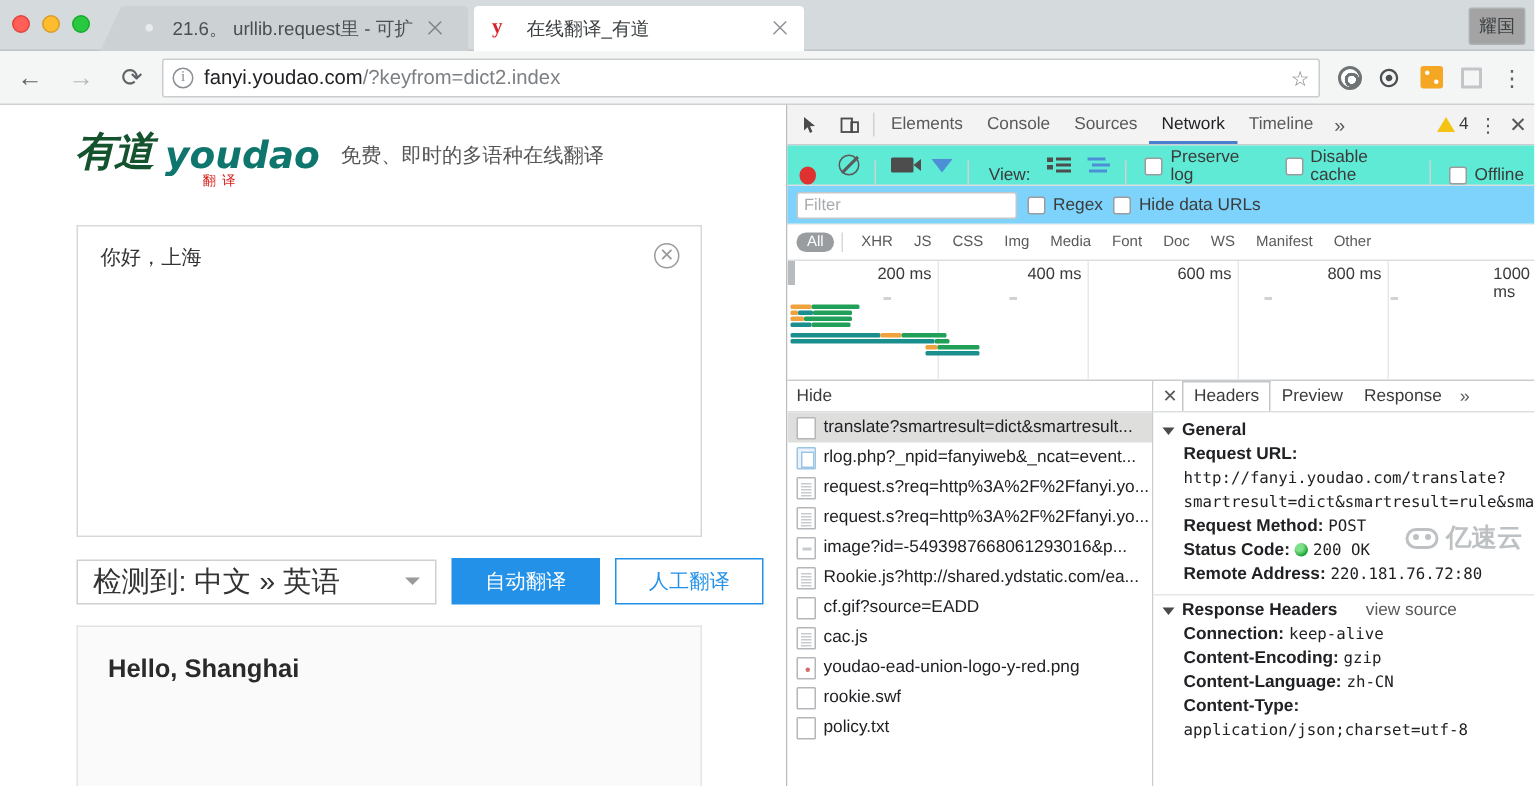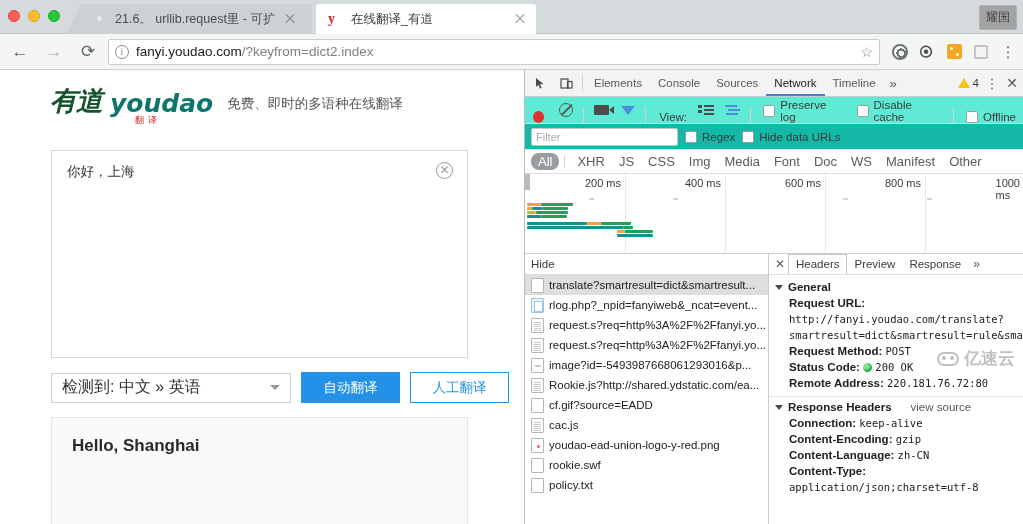--- a/index.html
+++ b/index.html
@@ -156,21 +156,21 @@
     position: absolute; right: 14px; top: 11px;
     width: 17px; height: 17px; border-radius: 50%;
     border: 1.3px solid #9a9a9a; color: #9a9a9a;
     font-size: 12px; line-height: 14px; text-align: center;
   }
 
   .controls { position: absolute; left: 51px; top: 302px; display: flex; align-items: center; gap: 10px; }
   .lang-select {
     width: 240px; height: 30px; border: 1px solid #d0d0d0; background: #fff;
     display: flex; align-items: center; padding: 0 10px;
-    font-size: 16px; color: #333;
+    font-size: 19px; color: #333;
   }
   .lang-select .caret {
     margin-left: auto; width: 0; height: 0;
     border-left: 5px solid transparent; border-right: 5px solid transparent;
     border-top: 5px solid #9a9a9a;
   }
   .btn-auto {
     width: 99px; height: 31px; background: #2491e8; color: #fff;
     font-size: 13.5px; display: flex; align-items: center; justify-content: center;
     border: none;
@@ -232,35 +232,35 @@
   .viewlist-ico::after{content:"";position:absolute;left:6px;top:1px;width:10px;height:2px;background:#4d4d4d;box-shadow:0 4px 0 #4d4d4d,0 8px 0 #4d4d4d;}
   .viewwf-ico::before{content:"";position:absolute;left:0;top:1px;width:12px;height:2px;background:#4d8fd6;box-shadow:3px 4px 0 #4d8fd6, 1px 8px 0 #4d8fd6;}
   .chk {
     width: 12px; height: 12px; border: 1px solid #9a9da0; background: #fff;
     border-radius: 2px; flex: none;
   }
   .chk-wrap { display: flex; align-items: center; gap: 5px; padding: 0 7px; }
 
   .dt-filterbar {
     height: 26px; display: flex; align-items: center; gap: 7px;
-    padding: 0 6px; border-bottom: 1px solid #eceeef; background:#14b8a6;
+    padding: 0 6px; border-bottom: 1px solid #eceeef; background:#7dd3fc;
   }
   .filter-input {
     width: 147px; height: 18px; border: 1px solid #c4c7c9; border-radius: 2px;
     font-size: 11px; padding: 0 4px; color: #3b3b3b; background:#fff;
     font-family: "Liberation Sans", sans-serif;
   }
   .filter-input::placeholder { color: #a8abad; }
 
   .dt-typesbar {
     height: 24px; display: flex; align-items: center; gap: 0;
     padding: 0 6px; border-bottom: 1px solid #dcdfe1; background:#fff;
   }
   .type-pill {
-    padding: 1px 7px; border-radius: 8px; font-size: 13px; color: #5a5a5a;
+    padding: 1px 7px; border-radius: 8px; font-size: 10px; color: #5a5a5a;
   }
   .type-pill.sel { background: #9a9da0; color: #fff; }
   .type-div { width:1px; height:13px; background:#d6d9db; margin:0 5px; }
 
   
   .dt-overview {
     height: 80px; position: relative; border-bottom: 1px solid #cacdcf; background:#fff;
     overflow: hidden;
   }
   .ov-grid { position: absolute; inset: 0; }

